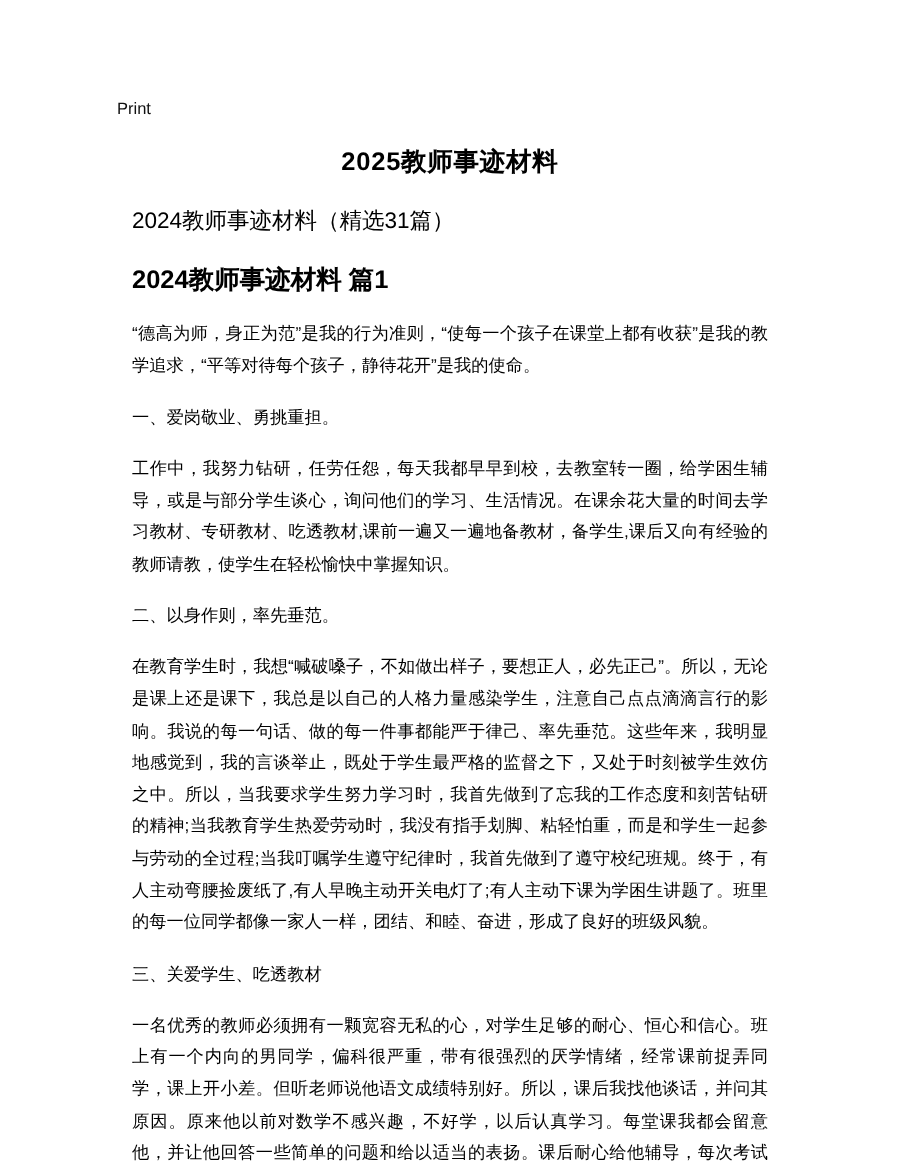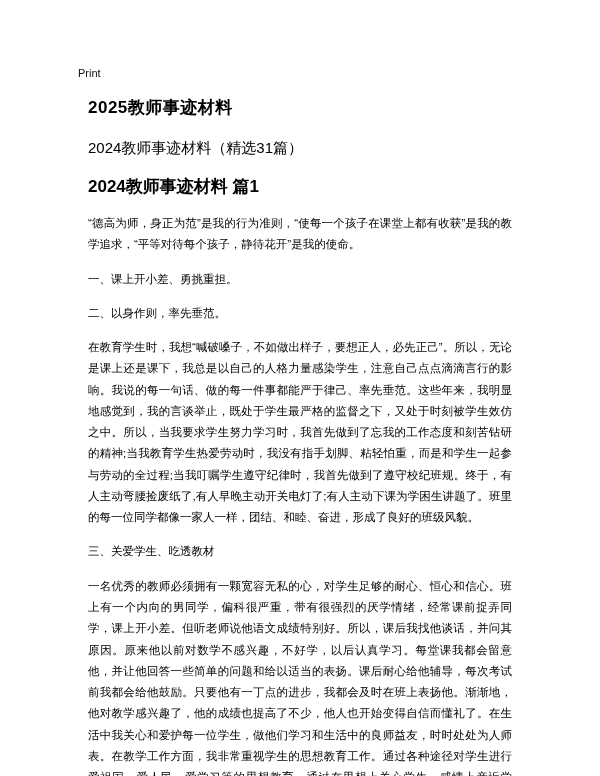--- a/index.html
+++ b/index.html
@@ -32,21 +32,21 @@
   }
   .doc-body {
     position: absolute;
     top: 96px;
     left: 88px;
     width: 424px;
   }
   h1.doc-title {
     font-size: 17px;
     font-weight: bold;
-    text-align: left;
+    text-align: center;
     margin: 0 0 18px 0;
     letter-spacing: 0.5px;
     font-family: "Liberation Sans", sans-serif;
   }
   .subtitle {
     font-size: 15px;
     margin: 0 0 14px 0;
     line-height: 1.5;
   }
   .section-heading {
@@ -73,20 +73,21 @@
 <div class="page">
 
   <div class="print-label">Print</div>
 
   <div class="doc-body">
     <h1 class="doc-title">2025教师事迹材料</h1>
     <div class="subtitle">2024教师事迹材料（精选31篇）</div>
     <div class="section-heading">2024教师事迹材料 篇1</div>
 
     <p class="para">“德高为师，身正为范”是我的行为准则，“使每一个孩子在课堂上都有收获”是我的教学追求，“平等对待每个孩子，静待花开”是我的使命。</p>
-    <p class="para">一、课上开小差、勇挑重担。</p>
+    <p class="para">一、爱岗敬业、勇挑重担。</p>
+    <p class="para">工作中，我努力钻研，任劳任怨，每天我都早早到校，去教室转一圈，给学困生辅导，或是与部分学生谈心，询问他们的学习、生活情况。在课余花大量的时间去学习教材、专研教材、吃透教材,课前一遍又一遍地备教材，备学生,课后又向有经验的教师请教，使学生在轻松愉快中掌握知识。</p>
     <p class="para">二、以身作则，率先垂范。</p>
     <p class="para">在教育学生时，我想“喊破嗓子，不如做出样子，要想正人，必先正己”。所以，无论是课上还是课下，我总是以自己的人格力量感染学生，注意自己点点滴滴言行的影响。我说的每一句话、做的每一件事都能严于律己、率先垂范。这些年来，我明显地感觉到，我的言谈举止，既处于学生最严格的监督之下，又处于时刻被学生效仿之中。所以，当我要求学生努力学习时，我首先做到了忘我的工作态度和刻苦钻研的精神;当我教育学生热爱劳动时，我没有指手划脚、粘轻怕重，而是和学生一起参与劳动的全过程;当我叮嘱学生遵守纪律时，我首先做到了遵守校纪班规。终于，有人主动弯腰捡废纸了,有人早晚主动开关电灯了;有人主动下课为学困生讲题了。班里的每一位同学都像一家人一样，团结、和睦、奋进，形成了良好的班级风貌。</p>
     <p class="para">三、关爱学生、吃透教材</p>
     <p class="para">一名优秀的教师必须拥有一颗宽容无私的心，对学生足够的耐心、恒心和信心。班上有一个内向的男同学，偏科很严重，带有很强烈的厌学情绪，经常课前捉弄同学，课上开小差。但听老师说他语文成绩特别好。所以，课后我找他谈话，并问其原因。原来他以前对数学不感兴趣，不好学，以后认真学习。每堂课我都会留意他，并让他回答一些简单的问题和给以适当的表扬。课后耐心给他辅导，每次考试前我都会给他鼓励。只要他有一丁点的进步，我都会及时在班上表扬他。渐渐地，他对教学感兴趣了，他的成绩也提高了不少，他人也开始变得自信而懂礼了。在生活中我关心和爱护每一位学生，做他们学习和生活中的良师益友，时时处处为人师表。在教学工作方面，我非常重视学生的思想教育工作。通过各种途径对学生进行爱祖国、爱人民、爱学习等的思想教育。通过在思想上关心学生，感情上亲近学生，生活上</p>
   </div>
 
 </div>
 
 </body></html>

